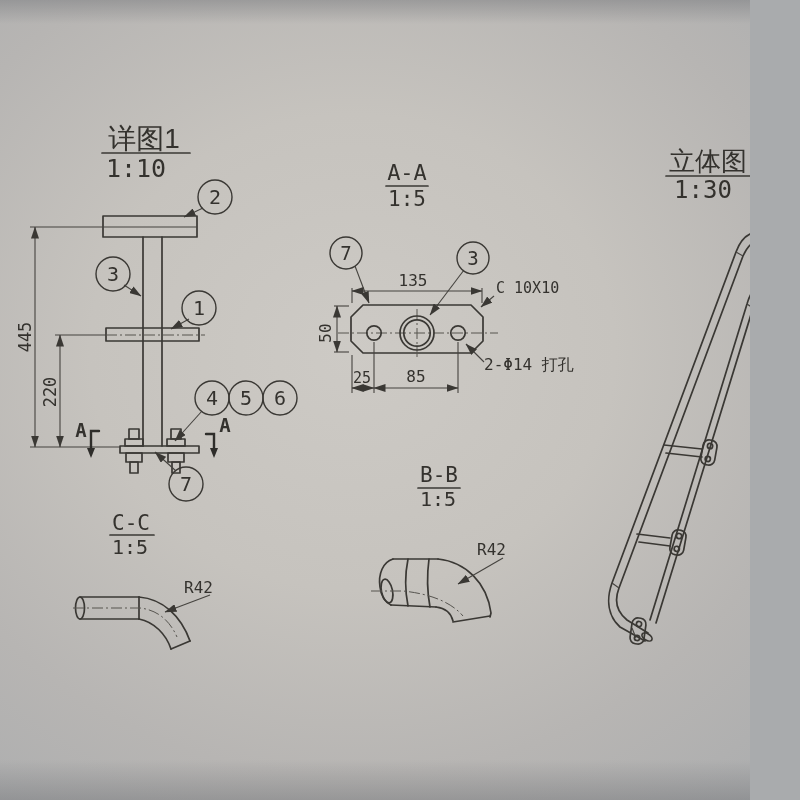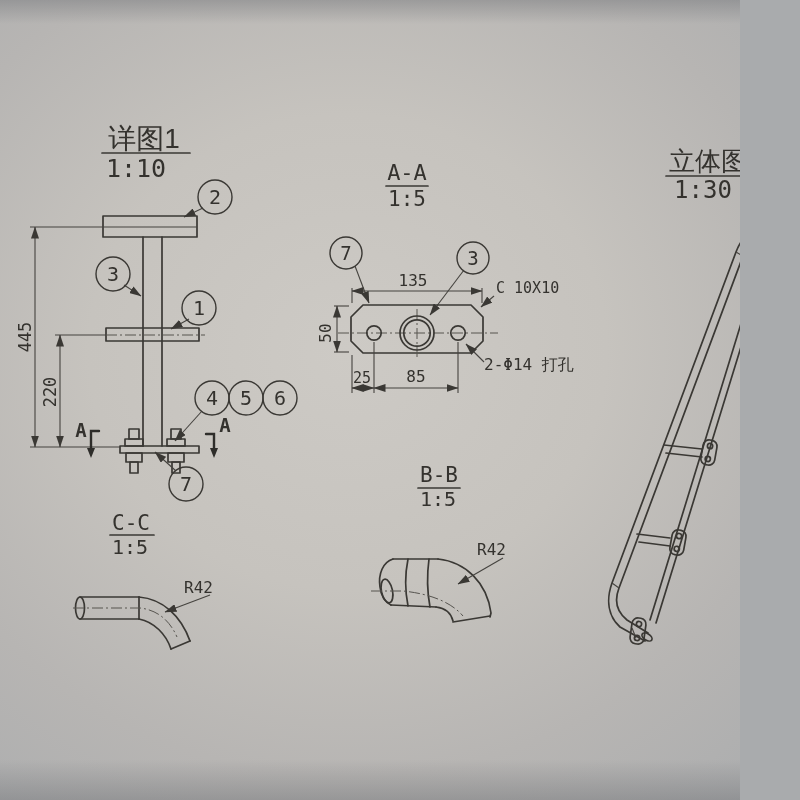--- a/index.html
+++ b/index.html
@@ -1,20 +1,21 @@
 <!DOCTYPE html>
 <html><head>
 <meta charset="utf-8">
 <style>
   html,body{margin:0;padding:0;background:#a9abad;}
   .photo{
     position:relative;width:740px;height:800px;overflow:hidden;
     background:
       linear-gradient(180deg, rgba(115,117,121,.45) 0, rgba(115,117,121,0) 3%, rgba(115,117,121,0) 95%, rgba(105,107,111,.4) 100%),
       radial-gradient(ellipse 92% 78% at 47% 44%, #cdcac5 0%, #c6c3be 38%, #b7b5b3 68%, #a9abad 100%);
+    padding-left: 10px;
   }
   svg{position:absolute;left:0;top:0;}
   .ol{stroke:#3a3834;stroke-width:1.7;fill:none;stroke-linecap:round;stroke-linejoin:round;}
   .th{stroke:#45433f;stroke-width:1.1;fill:none;stroke-linecap:butt;}
   .cl{stroke:#56544f;stroke-width:1;fill:none;stroke-dasharray:11 3 2 3;}
   .bal{stroke:#3a3834;stroke-width:1.4;fill:none;}
   text{fill:#34322e;}
   .cn{font-family:"Liberation Sans",sans-serif;}
   .lat{font-family:"DejaVu Sans Mono",monospace;}
   .thick{stroke:#2e2d2a;stroke-width:2.4;fill:none;stroke-linecap:round;}

